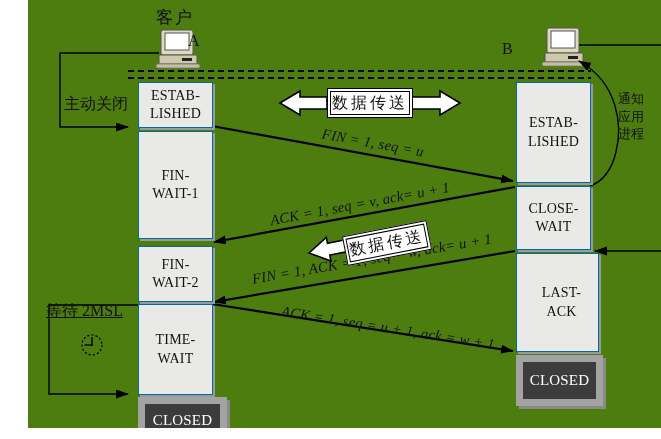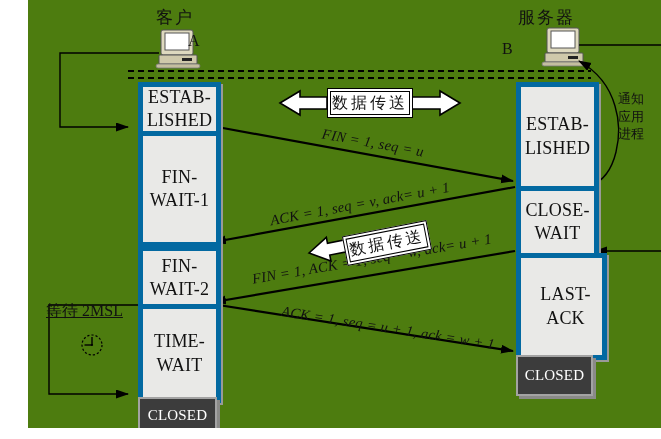--- a/index.html
+++ b/index.html
@@ -2,27 +2,27 @@
 <html><head>
 <meta charset="utf-8">
 <style>
   html,body{margin:0;padding:0;background:#fff;}
   #canvas{
     position:relative;width:661px;height:428px;background:#4d7c0f;overflow:hidden;
     font-family:"Liberation Serif","DejaVu Serif",serif;color:#111;margin-left:28px;
   }
   #overlay{position:absolute;left:0;top:0;width:661px;height:439px;}
   .state-box{
-    position:absolute;background:#e9e9e7;border:5px solid #0369a1;
+    position:absolute;background:#e9e9e7;border:1px solid #0369a1;
     box-shadow:2px 2px 0 #9a9a98;
     display:flex;align-items:center;justify-content:center;text-align:center;
-    font-size:18px;line-height:1.3;white-space:pre-line;letter-spacing:.2px;
+    font-size:14px;line-height:1.3;white-space:pre-line;letter-spacing:.2px;
   }
   .closed-box{
-    background:#3c3c3c;color:#ffffff;border:2px solid #a3a3a3;
+    background:#3c3c3c;color:#ffffff;border:7px solid #a3a3a3;
     box-shadow:3px 3px 0 #8a8a88;font-size:15px;
   }
   .cjk-label{position:absolute;font-size:16px;white-space:pre-line;line-height:1.35;}
   .host-letter{position:absolute;font-size:16px;}
   .hdr{position:absolute;font-size:17px;letter-spacing:2px;}
   .msg-label{
     position:absolute;font-style:italic;font-size:14.5px;white-space:nowrap;
     transform-origin:center center;letter-spacing:.3px;
   }
   .dt-box{
@@ -84,21 +84,20 @@
 
     <g stroke="#000" fill="none">
       <circle cx="64" cy="345" r="10" stroke-width="1.2" stroke-dasharray="2.2,2"></circle>
       <line x1="64" y1="345" x2="64" y2="337" stroke-width="1.4"></line>
       <line x1="64" y1="345" x2="56.5" y2="345" stroke-width="1.4"></line>
       <circle cx="64" cy="345" r="1.1" fill="#000" stroke="none"></circle>
     </g>
   </svg>
 
   <div class="hdr" style="left:128px;top:6px;">客户</div>
-  <div class="hdr" style="left:490px;top:6px;">服务器</div>
   <div class="host-letter" style="left:160px;top:32px;">A</div>
   <div class="host-letter" style="left:474px;top:40px;">B</div>
 
   <div class="state-box" style="left:110px;top:82px;width:73px;height:44px;">ESTAB-
 LISHED</div>
   <div class="state-box" style="left:110px;top:131px;width:73px;height:106px;">FIN-
 WAIT-1</div>
   <div class="state-box" style="left:110px;top:246px;width:73px;height:54px;">FIN-
 WAIT-2</div>
   <div class="state-box" style="left:110px;top:304px;width:73px;height:89px;">TIME-
@@ -114,18 +113,19 @@
   <div class="state-box closed-box" style="left:488px;top:355px;width:73px;height:37px;">CLOSED</div>
 
   <div class="msg-label" style="left:345px;top:143px;transform:translate(-50%,-50%) rotate(10.2deg);">FIN = 1, seq = u</div>
   <div class="msg-label" style="left:332px;top:204px;transform:translate(-50%,-50%) rotate(-10.6deg);">ACK = 1, seq = v, ack= u + 1</div>
   <div class="msg-label" style="left:344px;top:259px;transform:translate(-50%,-50%) rotate(-9.6deg);">FIN = 1, ACK = 1, seq = w, ack= u + 1</div>
   <div class="msg-label" style="left:360px;top:328px;transform:translate(-50%,-50%) rotate(8.9deg);">ACK = 1, seq = u + 1, ack = w + 1</div>
 
   <div class="dt-box" style="left:299px;top:88px;width:78px;height:22px;">数据传送</div>
   <div class="dt-box" style="left:316px;top:228px;width:78px;height:22px;transform:rotate(-11deg);">数据传送</div>
 
+  <div class="cjk-label" style="left:36px;top:93px;">主动关闭</div>
   <div class="cjk-label" style="left:590px;top:90px;font-size:13px;">通知
 应用
 进程</div>
   <div class="cjk-label" style="left:18px;top:300px;text-decoration:underline;">等待 2MSL</div>
 
 </div>
 
 </body></html>

